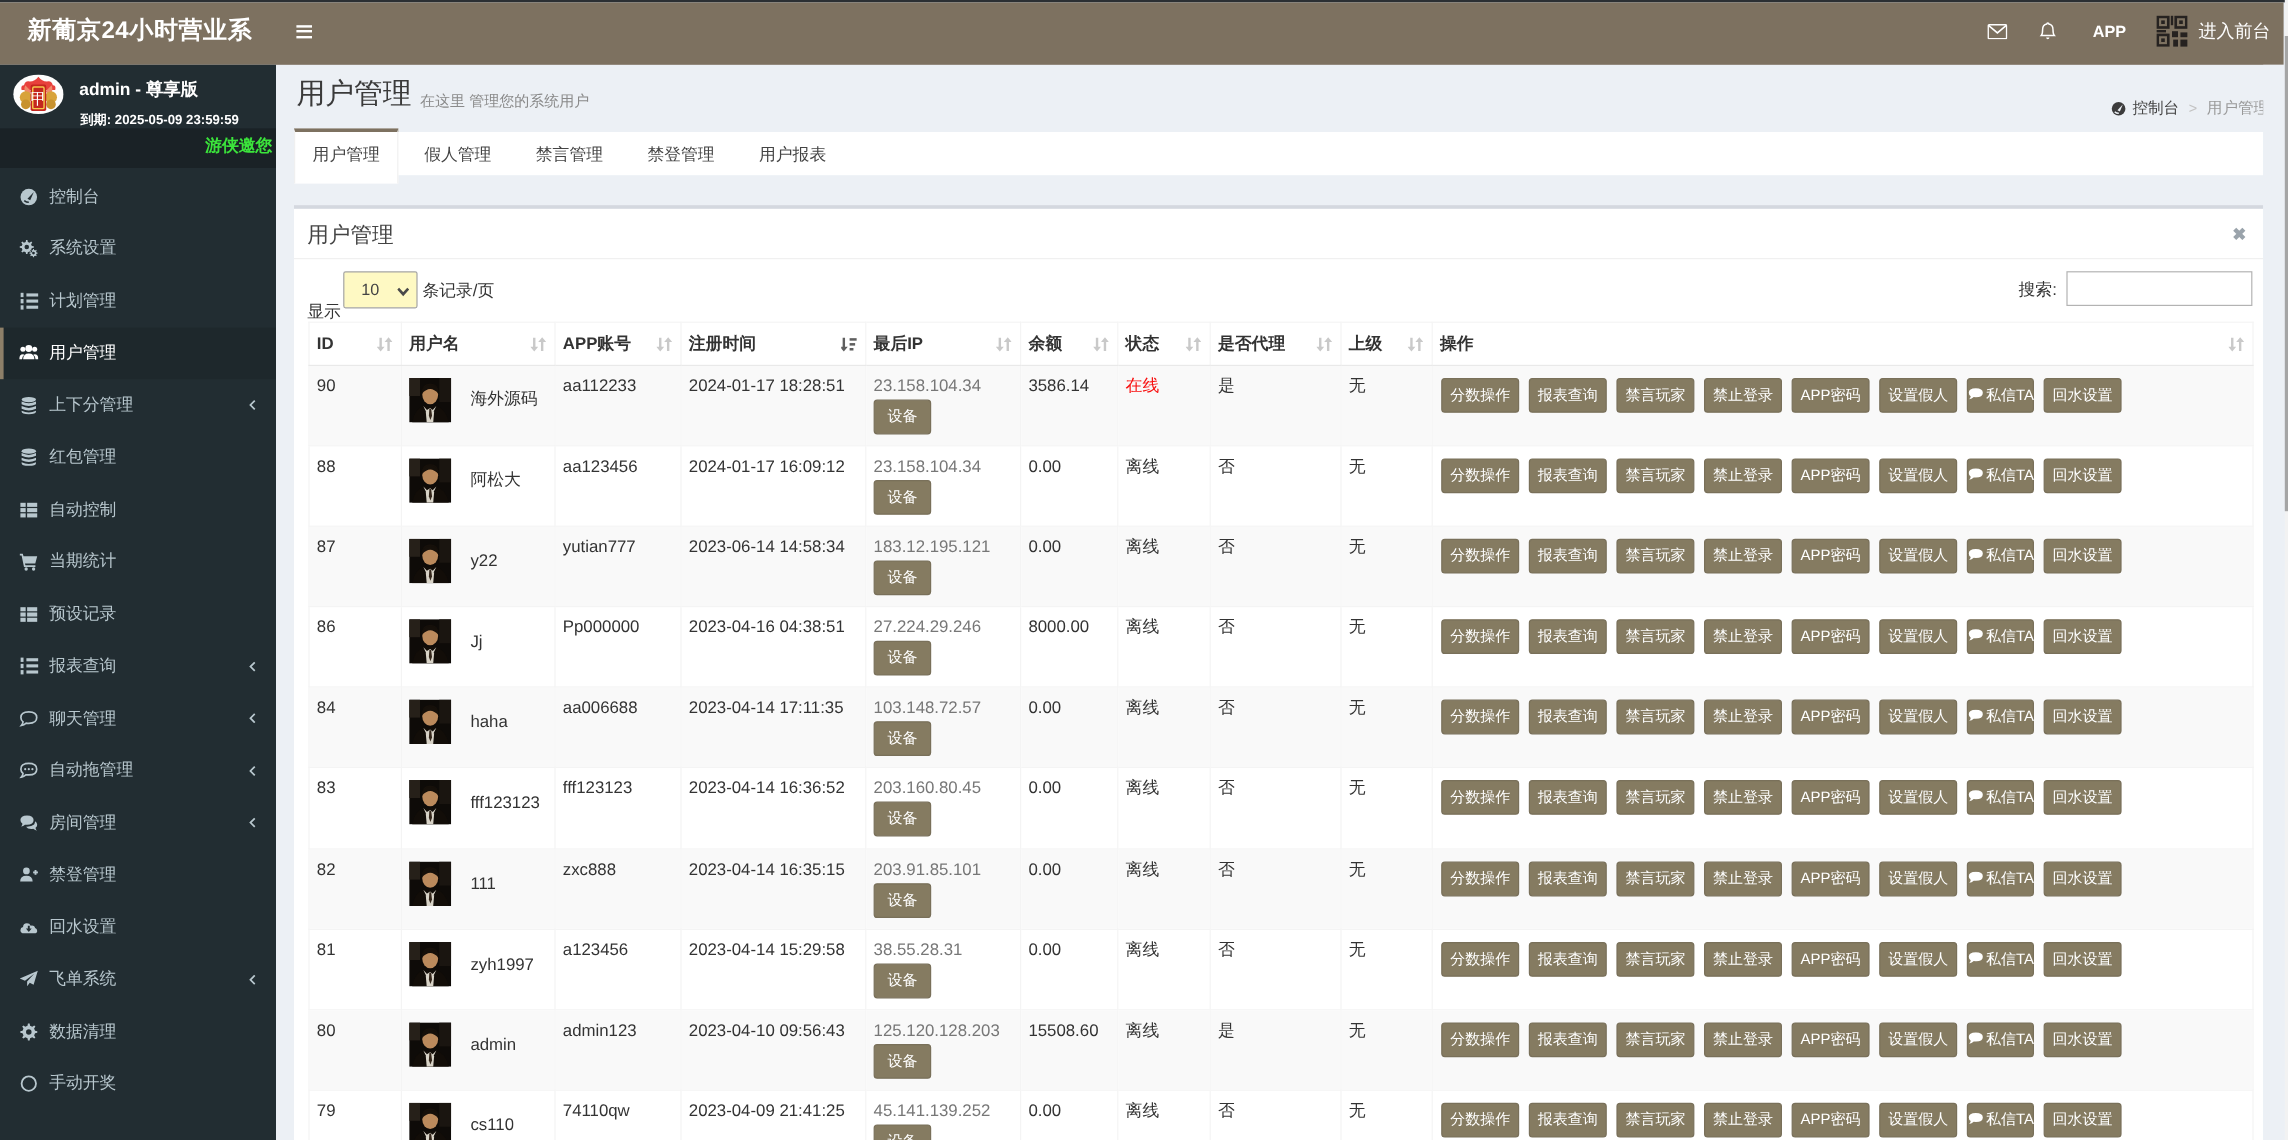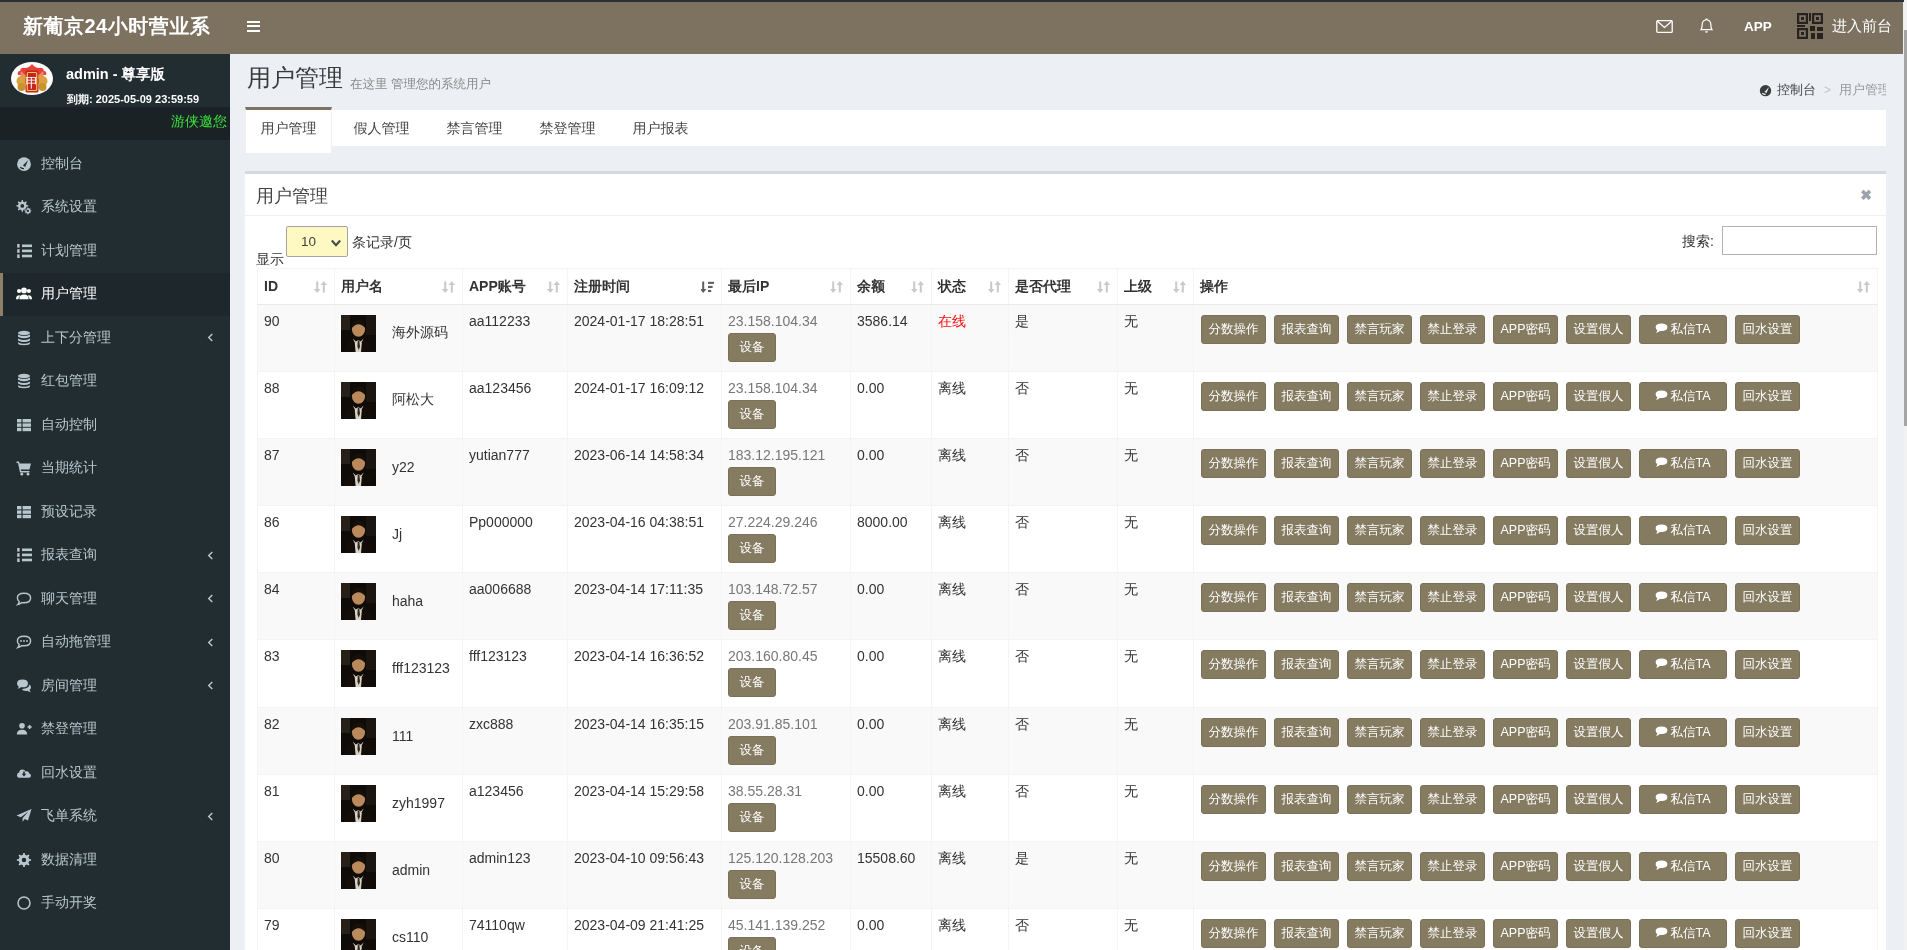--- a/index.html
+++ b/index.html
@@ -5,21 +5,21 @@
 body{position:relative;background:#ecf0f5;font-family:"Liberation Sans",sans-serif;color:#333}
 .abs{position:absolute}
 .topstrip{left:0;top:0;width:1907px;height:2px;background:#2b2f33}
 .navbar{left:0;top:2px;width:1903px;height:52px;background:#7d7160}
 .brand{left:23px;top:0;height:52px;line-height:52px;font-size:20px;font-weight:bold;color:#fff;letter-spacing:0.5px}
 .burger{left:247px;top:21px;width:13px;height:11px}
 .burger div{height:1.8px;background:#fff;margin-bottom:2.6px}
 .nav-ico{top:0;height:52px;display:flex;align-items:center;color:#fff}
 .navtxt{color:#fff;font-size:15px}
 .sidebar{left:0;top:54px;width:230px;height:896px;background:#222d32}
-.mgreen{position:absolute;left:171px;top:6px;font-size:14px;font-weight:normal;color:#3be43b;white-space:nowrap}
+.mgreen{position:absolute;left:171px;top:6px;font-size:14px;font-weight:bold;color:#3be43b;white-space:nowrap}
 .menu{left:0;top:142px;width:230px}
 .mi{position:relative;height:43.5px;display:flex;align-items:center;color:#b8c7ce;font-size:14px}
 .mi svg{position:absolute;left:16px;width:16px;height:16px}
 .mi span{position:absolute;left:41px}
 .mi .arr{position:absolute;left:auto;right:15px;width:9px;height:9px}
 .mi.act{background:#1e282c;color:#fff;border-left:3px solid #8d7f68}
 .mi.act svg{left:13px}
 .mi.act span{left:38px}
 .chead-t{left:247px;top:62px;font-size:24px;color:#3a3a3a}
 .chead-s{left:350px;top:76px;font-size:12.5px;color:#8a8a8a}
@@ -40,21 +40,21 @@
 th,td{border:1px solid #f4f4f4;vertical-align:top;padding:8px 0 0 6px;text-align:left;overflow:hidden;white-space:nowrap}
 th{font-weight:bold;color:#333;height:36px;position:relative;border-bottom:1px solid #e9e9e9;padding-top:9px}
 td{height:67.2px;color:#333;position:relative}
 tr.odd td{background:#f9f9f9}
 .sico{position:absolute;right:7px;top:11px}
 .gray{color:#777}
 .red{color:#f80f0f}
 .btn{display:inline-block;height:29px;line-height:27px;background:#857b61;color:#fff;font-size:12.5px;text-align:center;border-radius:3px;border:1px solid #79705a}
 .dev{width:48px;margin-top:4px}
 .ob{width:65px;margin-right:8px;vertical-align:middle}
-.ob.w70{width:88px}
+.ob.w70{width:56px}
 .obs{padding:10px 0 0 7px}
 .avw{display:inline-block;width:35px;height:37px;margin-top:1px;vertical-align:middle}
 .nmt{display:inline-block;vertical-align:middle;margin-left:16px;max-width:78px;overflow:hidden}
 .fsb{left:1904px;top:0;width:3px;height:950px;background:#f2f2f2}
 .fsb .th{position:absolute;left:0;top:30px;width:3px;height:396px;background:#a5a5a5}
 .bggap{left:1886px;top:54px;width:18px;height:896px;background:#ecf0f5}
 </style></head><body>
 
 <svg width="0" height="0" style="position:absolute">
 <defs>

